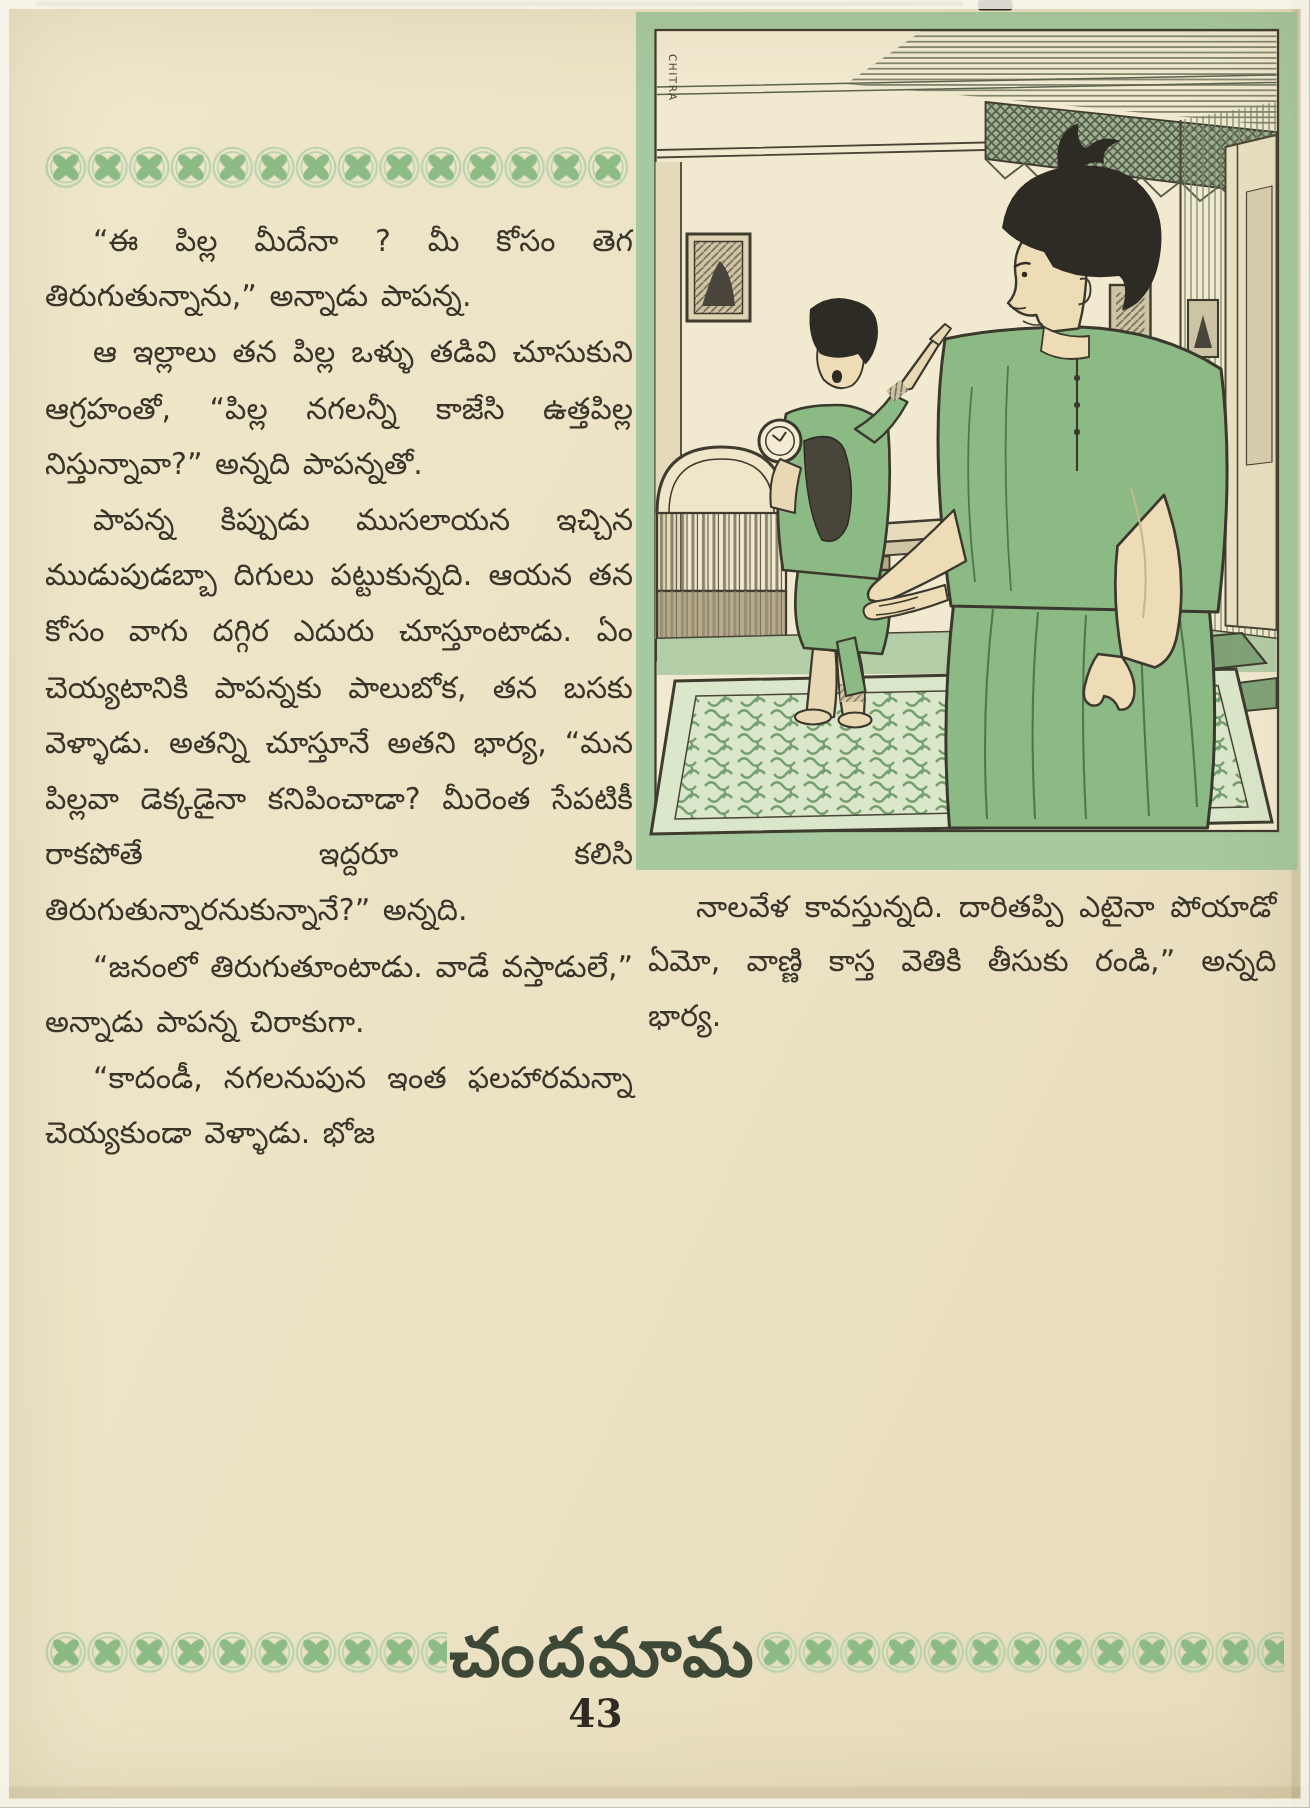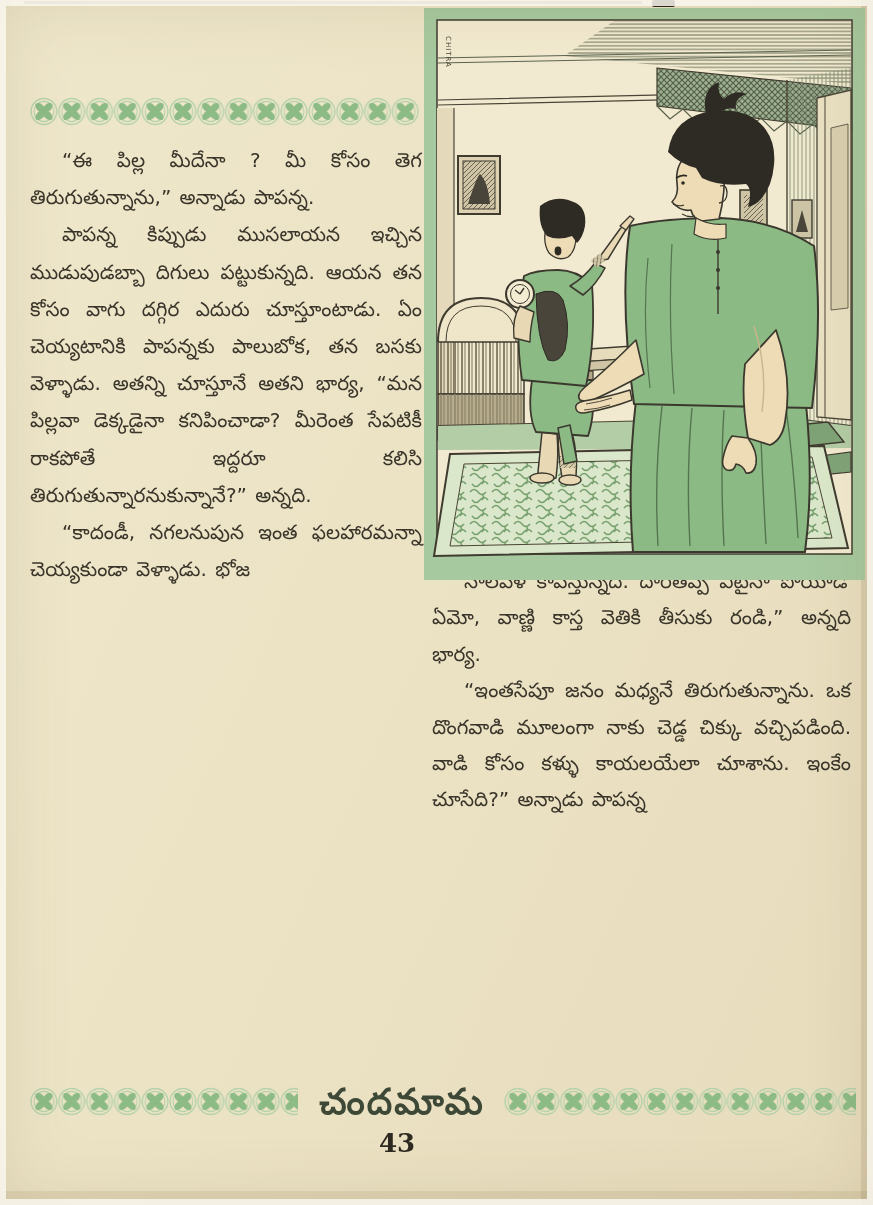--- a/index.html
+++ b/index.html
@@ -20,27 +20,27 @@
   .scan-bottom-shade{position:absolute;bottom:0;left:0;width:100%;height:14px;background:rgba(146,124,82,.14);}
 
   .border-strip{position:absolute;}
   .border-top{left:30px;top:96px;}
   .border-bottom-left{left:30px;top:1086px;}
   .border-bottom-right{left:504px;top:1086px;}
 
   .column{position:absolute;text-align:justify;}
   .column p{margin:0;text-indent:32px;word-spacing:2px;}
   .column-left{left:30px;top:142px;width:392px;font-size:20px;line-height:37.2px;}
-  .column-right{left:432px;top:563px;width:419px;font-size:20px;line-height:36.4px;}
+  .column-right{left:432px;top:586px;width:419px;font-size:20px;line-height:36.4px;}
 
   .illustration{position:absolute;left:424px;top:8px;width:441px;height:572px;}
 
   .masthead-title{
     position:absolute;left:299px;top:1078px;width:206px;height:48px;line-height:48px;
-    text-align:center;font-size:36px;font-weight:700;color:#3e4836;letter-spacing:2px;
+    text-align:center;font-size:45px;font-weight:700;color:#3e4836;letter-spacing:2px;
   }
   .page-number{
     position:absolute;left:372px;top:1128px;width:50px;text-align:center;
     font-family:"DejaVu Serif","Liberation Serif",serif;font-size:26px;font-weight:700;color:#2f2b22;
   }
 </style>
 </head>
 <body>
 
 <div class="page">
@@ -63,27 +63,28 @@
             <ellipse transform="rotate(315)" cx="0" cy="-5" rx="3.6" ry="6.2"></ellipse>
           </g>
         </pattern>
       </defs>
       <rect width="389" height="31" fill="url(#fb1)"></rect>
     </svg>
   </div>
 
   <div class="column column-left">
       <p>“ఈ పిల్ల మీదేనా ? మీ కోసం తెగ తిరుగుతున్నాను,” అన్నాడు పాపన్న.</p>
+      <p>ఆ ఇల్లాలు తన పిల్ల ఒళ్ళు తడివి చూసుకుని ఆగ్రహంతో, “పిల్ల నగలన్నీ కాజేసి ఉత్తపిల్ల నిస్తున్నావా?” అన్నది పాపన్నతో.</p>
       <p>పాపన్న కిప్పుడు ముసలాయన ఇచ్చిన ముడుపుడబ్బా దిగులు పట్టుకున్నది. ఆయన తన కోసం వాగు దగ్గిర ఎదురు చూస్తూంటాడు. ఏం చెయ్యటానికి పాపన్నకు పాలుబోక, తన బసకు వెళ్ళాడు. అతన్ని చూస్తూనే అతని భార్య, “మన పిల్లవా డెక్కడైనా కనిపించాడా? మీరెంత సేపటికీ రాకపోతే ఇద్దరూ కలిసి తిరుగుతున్నారనుకున్నానే?” అన్నది.</p>
+      <p>“జనంలో తిరుగుతూంటాడు. వాడే వస్తాడులే,” అన్నాడు పాపన్న చిరాకుగా.</p>
       <p>“కాదండీ, నగలనుపున ఇంత ఫలహారమన్నా చెయ్యకుండా వెళ్ళాడు. భోజ</p>
     </div>
 
   <div class="column column-right">
       <p>నాలవేళ కావస్తున్నది. దారితప్పి ఎటైనా పోయాడో ఏమో, వాణ్ణి కాస్త వెతికి తీసుకు రండి,” అన్నది భార్య.</p>
-      <p>“ఇంతసేపూ జనం మధ్యనే తిరుగుతున్నాను. ఒక దొంగవాడి మూలంగా నాకు చెడ్డ చిక్కు వచ్చిపడింది. వాడి కోసం కళ్ళు కాయలయేలా చూశాను. ఇంకేం చూసేది?” అన్నాడు పాపన్న</p>
     </div>
 
   <div class="illustration">
     <svg width="441" height="572" viewBox="0 0 441 572">
       <defs>
         <pattern id="hh" width="6" height="3.6" patternUnits="userSpaceOnUse">
           <line x1="0" y1="1.8" x2="6" y2="1.8" stroke="#6c755c" stroke-width="1"></line>
         </pattern>
         <pattern id="vh" width="4" height="6" patternUnits="userSpaceOnUse">
           <line x1="2" y1="0" x2="2" y2="6" stroke="#7c8a6d" stroke-width="1"></line>

